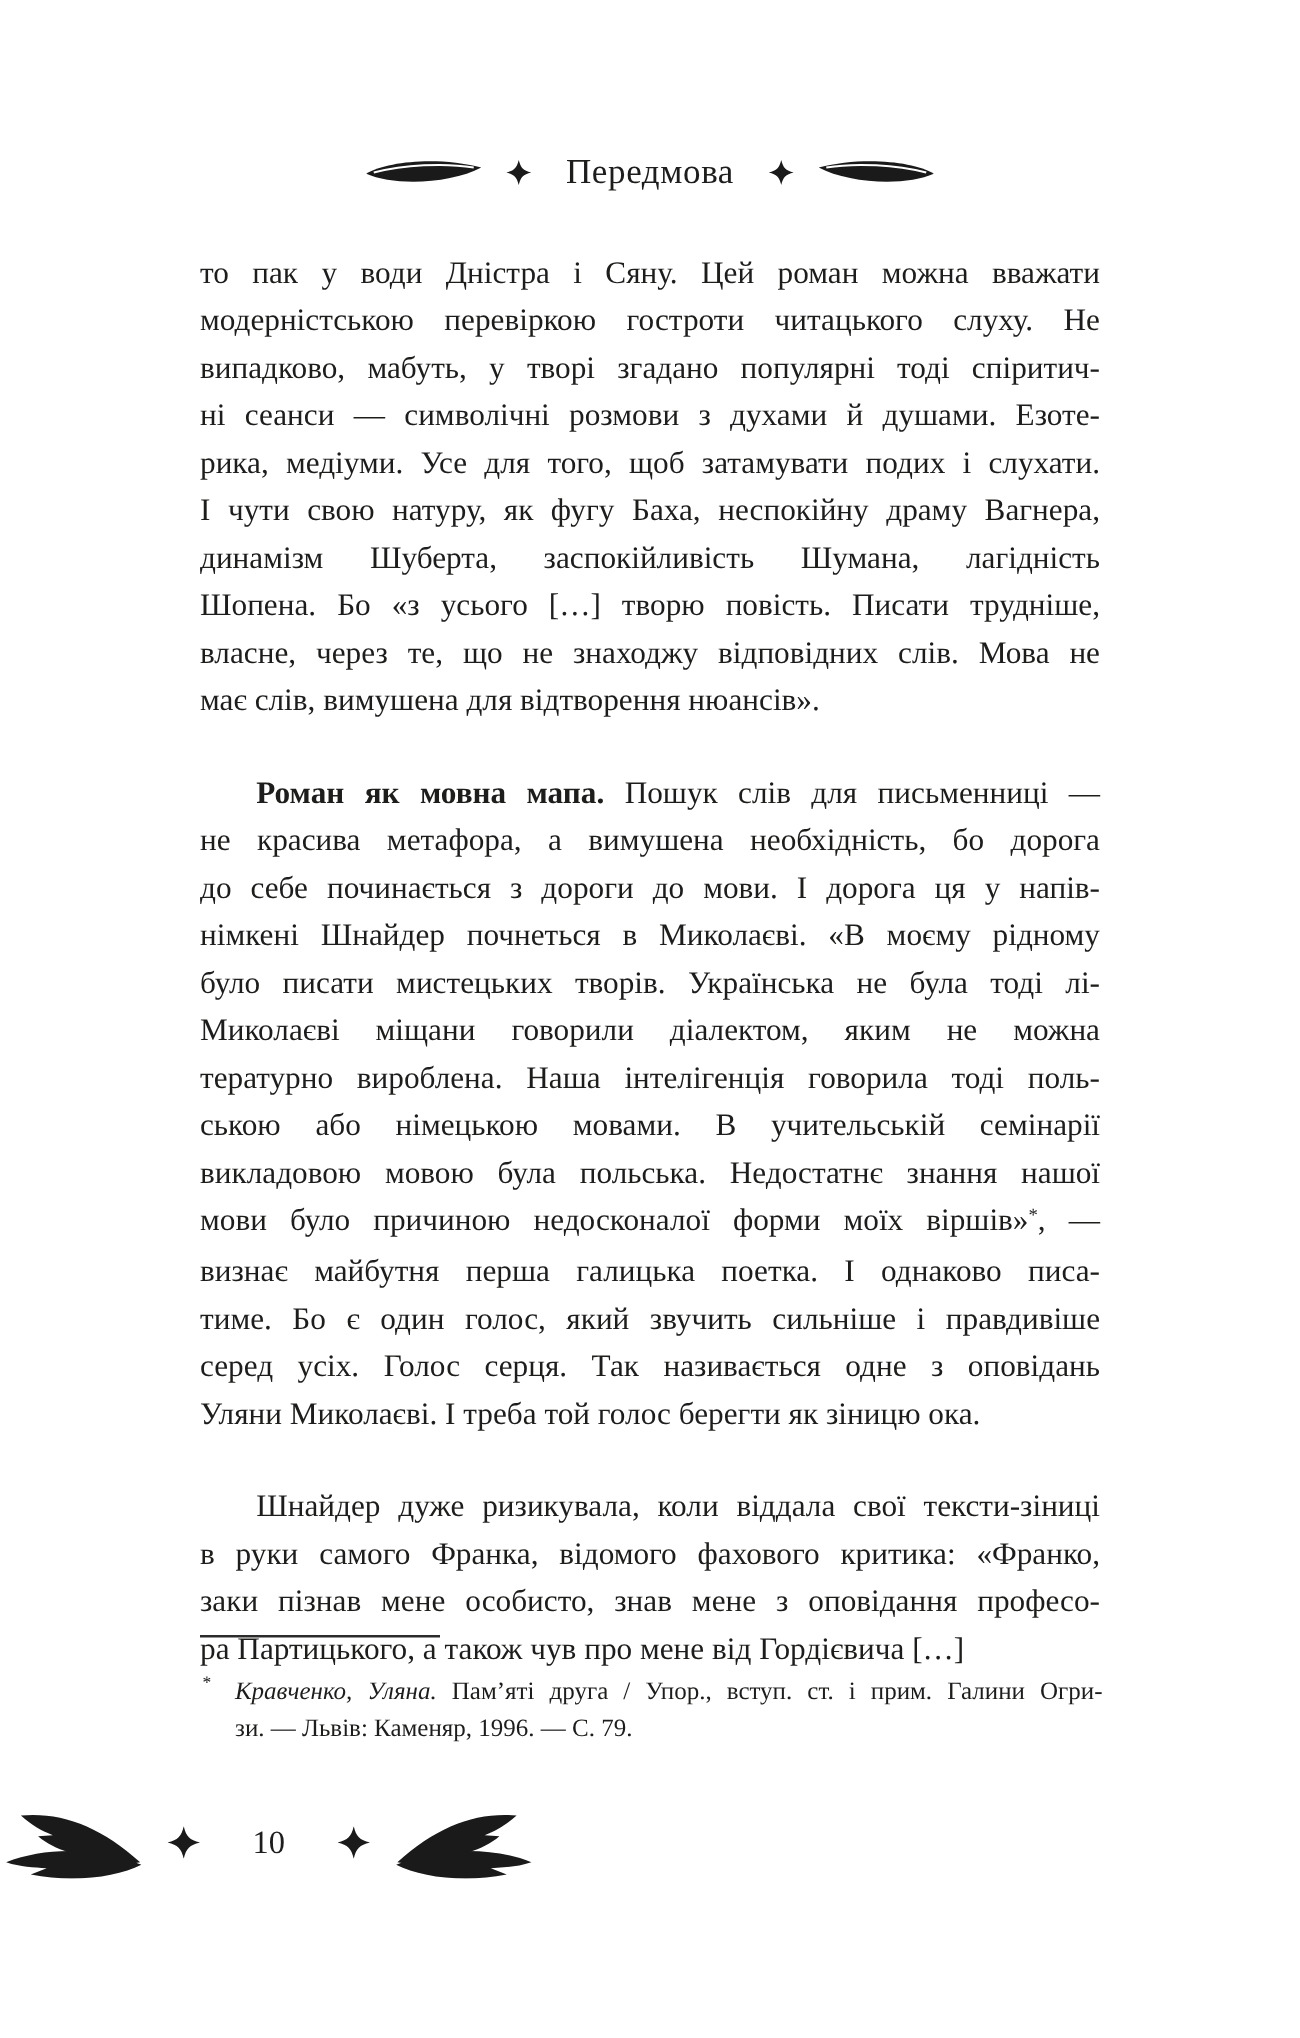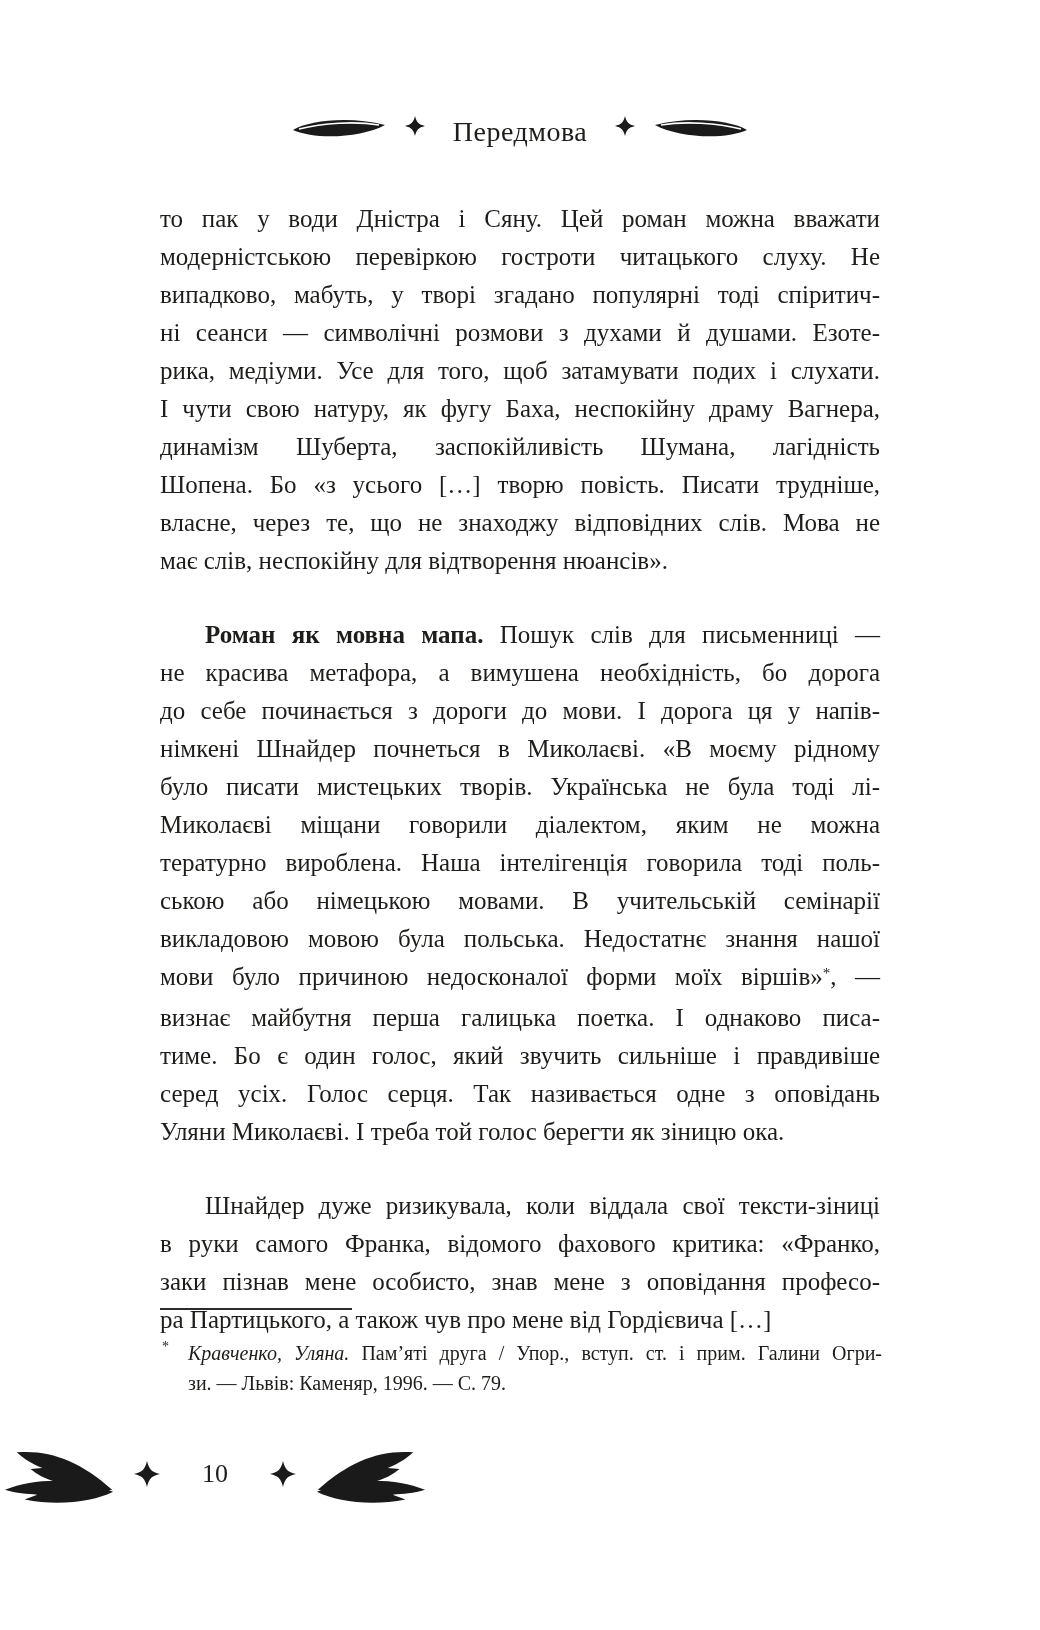--- a/index.html
+++ b/index.html
@@ -10,21 +10,21 @@
     background: #ffffff;
     overflow: hidden;
     font-family: "Liberation Serif", "DejaVu Serif", serif;
     color: #1d1d1b;
   }
 
   
   .chapter-header {
     position: absolute;
     top: 116px; left: 160px; width: 720px; height: 44px;
-    display: flex; align-items: flex-start; justify-content: center;
+    display: flex; align-items: center; justify-content: center;
     gap: 18px;
   }
   .chapter-title {
     margin: 0;
     font-size: 28px;
     font-weight: normal;
     letter-spacing: 0.5px;
     color: #1d1d1b;
     padding: 0 10px;
   }
@@ -108,21 +108,21 @@
       <div class="para">
         <div class="line"><span>то пак у води Дністра і Сяну. Цей роман можна вважати</span></div>
         <div class="line"><span>модерністською перевіркою гостроти читацького слуху. Не</span></div>
         <div class="line"><span>випадково, мабуть, у творі згадано популярні тоді спіритич-</span></div>
         <div class="line"><span>ні сеанси — символічні розмови з духами й душами. Езоте-</span></div>
         <div class="line"><span>рика, медіуми. Усе для того, щоб затамувати подих і слухати.</span></div>
         <div class="line"><span>І чути свою натуру, як фугу Баха, неспокійну драму Вагнера,</span></div>
         <div class="line"><span>динамізм Шуберта, заспокійливість Шумана, лагідність</span></div>
         <div class="line"><span>Шопена. Бо «з усього […] творю повість. Писати трудніше,</span></div>
         <div class="line"><span>власне, через те, що не знаходжу відповідних слів. Мова не</span></div>
-        <div class="line last"><span>має слів, неспокійну для відтворення нюансів».</span></div>
+        <div class="line last"><span>має слів, вимушена для відтворення нюансів».</span></div>
       </div>
       <div class="para indent">
         <div class="line"><span class="bold">Роман як мовна мапа.</span><span> Пошук слів для письменниці —</span></div>
         <div class="line"><span>не красива метафора, а вимушена необхідність, бо дорога</span></div>
         <div class="line"><span>до себе починається з дороги до мови. І дорога ця у напів-</span></div>
         <div class="line"><span>німкені Шнайдер почнеться в Миколаєві. «В моєму рідному</span></div>
         <div class="line"><span>було писати мистецьких творів. Українська не була тоді лі-</span></div>
         <div class="line"><span>Миколаєві міщани говорили діалектом, яким не можна</span></div>
         <div class="line"><span>тературно вироблена. Наша інтелігенція говорила тоді поль-</span></div>
         <div class="line"><span>ською або німецькою мовами. В учительській семінарії</span></div>

